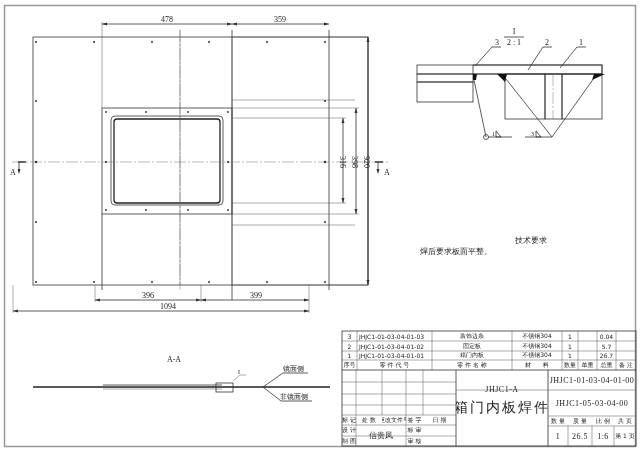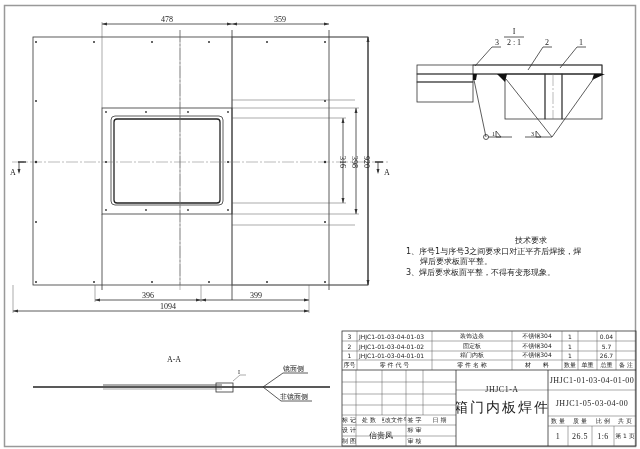--- a/index.html
+++ b/index.html
@@ -237,23 +237,21 @@
     <line x1="548" y1="426" x2="636" y2="426" class="thin"></line>
     <line x1="568" y1="426" x2="568" y2="446" class="thin"></line>
     <line x1="592" y1="426" x2="592" y2="446" class="thin"></line>
     <line x1="614" y1="426" x2="614" y2="446" class="thin"></line>
   </g>
 </svg>
 
 
 <div class="note">
   <div class="ttl">技术要求</div>
-  <div class="it">1、序号1与序号3之间要求口对正平齐后焊接，焊</div>
   <div class="ind">焊后要求板面平整。</div>
-  <div class="it">3、焊后要求板面平整，不得有变形现象。</div>
 </div>
 
 
 <div>
 
   <div class="tb" style="left:342px;top:331px;width:15px;height:10px">3</div>
   <div class="tb l" style="left:357px;top:331px;width:73px;height:10px">JHJC1-01-03-04-01-03</div>
   <div class="tb" style="left:432px;top:331px;width:80px;height:10px">装饰边条</div>
   <div class="tb" style="left:512px;top:331px;width:50px;height:10px">不锈钢304</div>
   <div class="tb" style="left:562px;top:331px;width:16px;height:10px">1</div>

